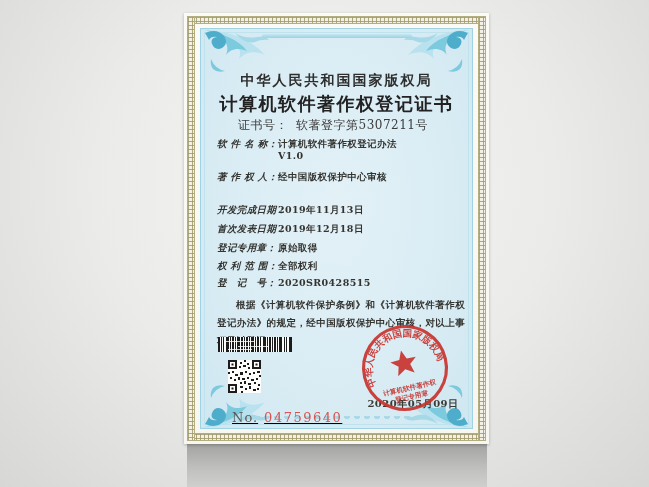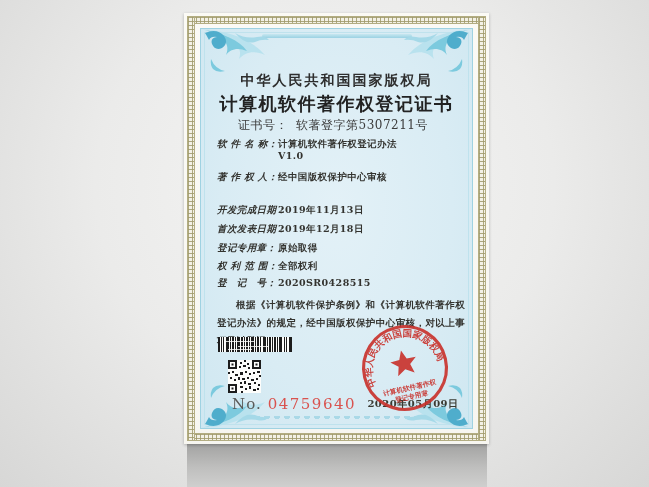--- a/index.html
+++ b/index.html
@@ -75,21 +75,21 @@
   }
   .t-certno .gap{display:inline-block;width:8px;}
   .frow{font-size:9.5px;font-weight:600;color:#33332f;letter-spacing:0.4px;white-space:nowrap;}
   .frow .lbl{position:absolute;left:217px;font-style:italic;}
   .frow .val{position:absolute;left:278px;}
   .statement{
     left:217px;top:296px;width:248px;
     font-size:9.5px;line-height:18px;color:#33332f;font-weight:600;
     text-indent:2em;text-align:justify;letter-spacing:0.3px;
   }
-  .serial{left:232px;top:395px;font-size:15px;letter-spacing:1px;}
+  .serial{left:232px;top:410px;font-size:13px;letter-spacing:1px;text-decoration:underline;}
   .serial .no-lbl{color:#5a5a58;}
   .serial .no-val{margin-left:6px;letter-spacing:1.5px;}
   .issue-date{
     left:362px;top:397px;width:102px;text-align:center;
     font-size:10px;font-weight:bold;color:#3a3a32;letter-spacing:0.5px;
   }
   .seal{left:360px;top:323px;width:90px;height:90px;opacity:0.9;transform:rotate(-13deg);}
   .barcode{left:218px;top:337px;}
   .qrcode{left:228px;top:360px;}
 </style>

